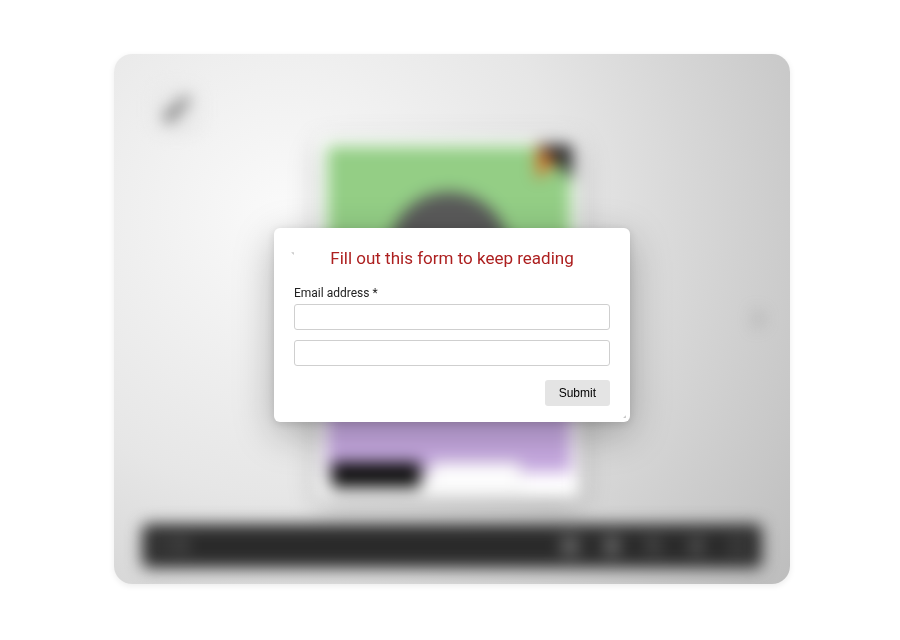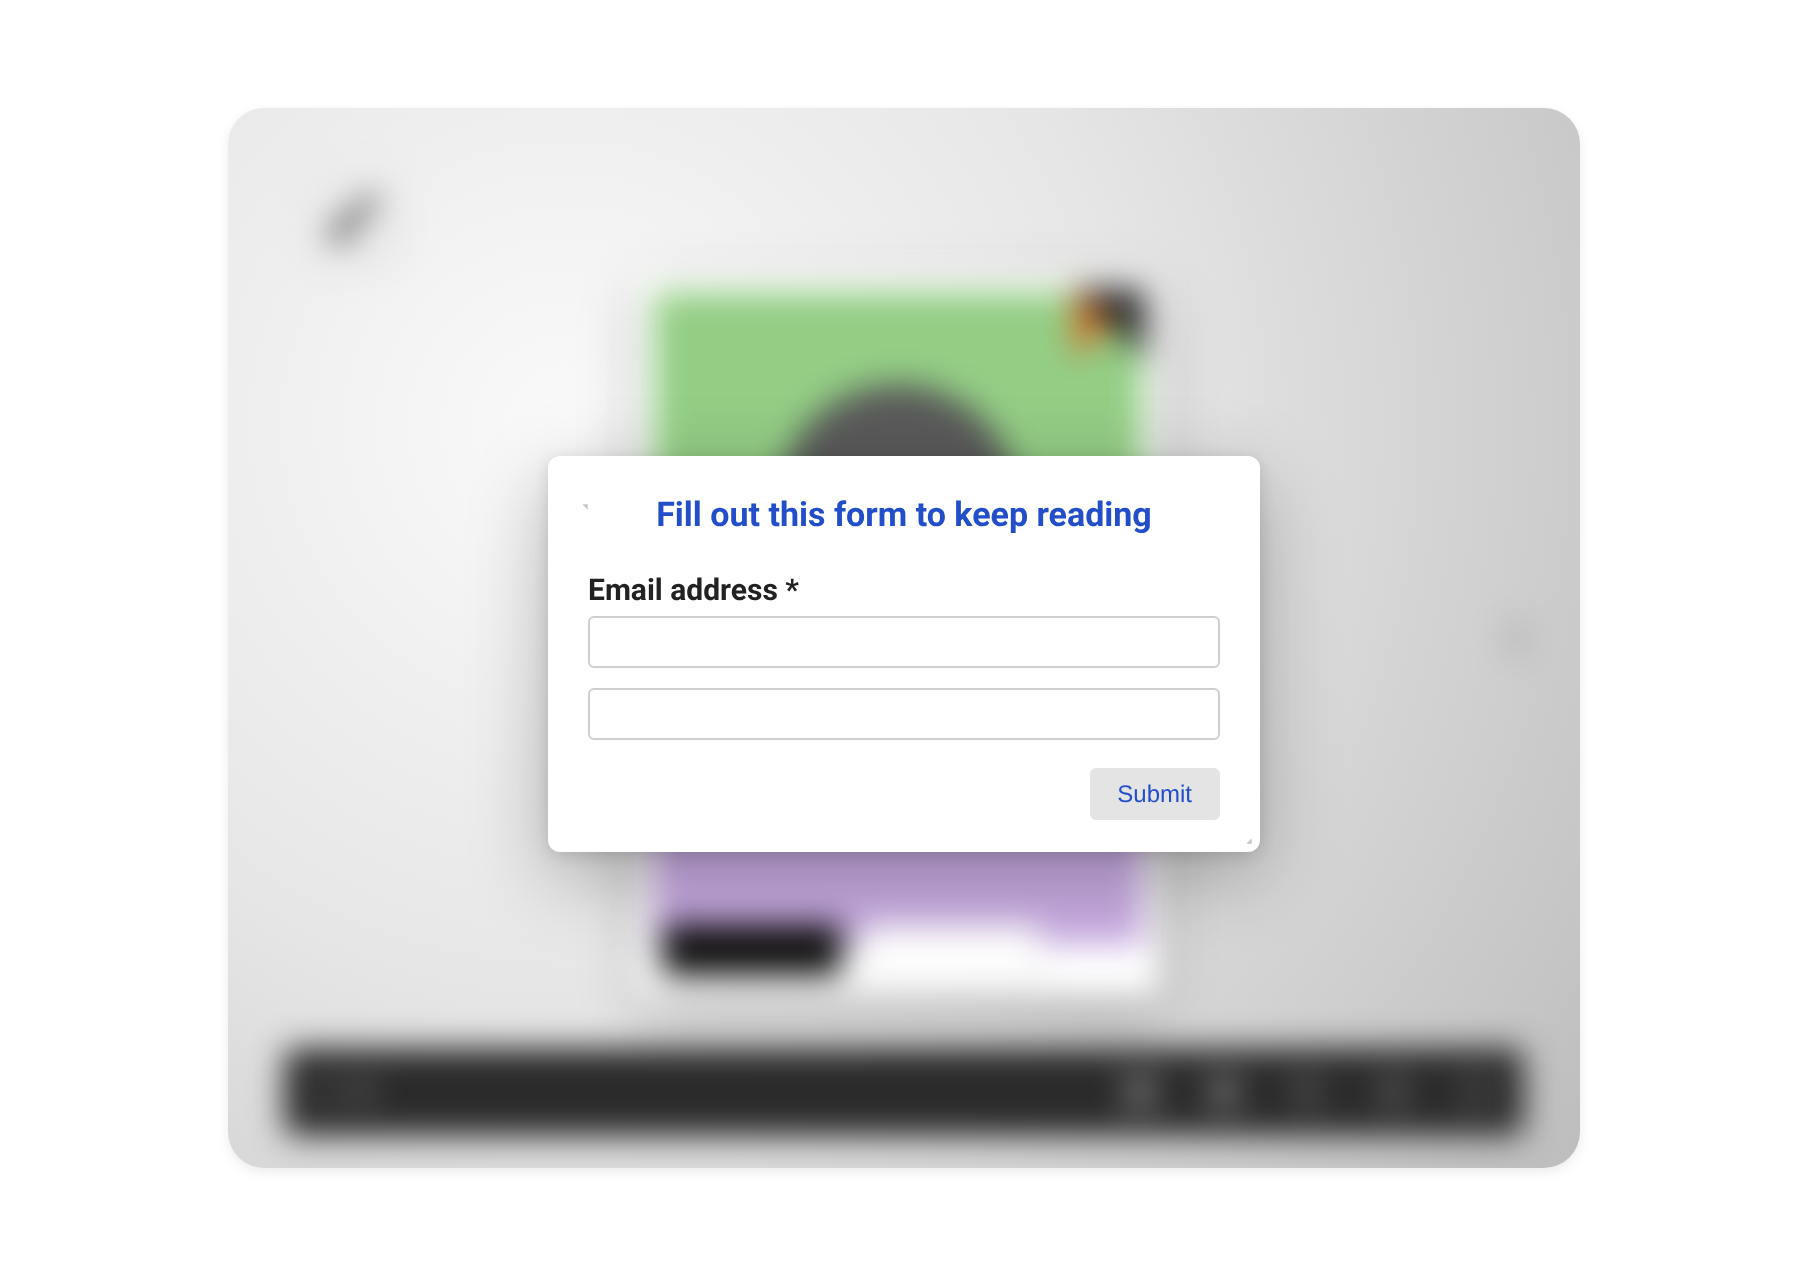--- a/index.html
+++ b/index.html
@@ -110,49 +110,49 @@
     left: 50%; top: 174px;
     transform: translateX(-50%);
     width: 356px;
     background: #fff;
     border-radius: 6px;
     box-shadow: 0 12px 40px rgba(0,0,0,.28), 0 2px 8px rgba(0,0,0,.12);
     padding: 20px 20px 16px 20px;
   }
   .modal h2 {
     font-size: 17px;
-    font-weight: 700;
+    font-weight: 400;
     text-align: center;
-    color: #1d4ed8;
+    color: #b91c1c;
     margin-bottom: 18px;
   }
   .field { margin-bottom: 10px; }
   .field label {
     display:block;
-    font-size: 15px;
+    font-size: 12px;
     color: #222;
     margin-bottom: 4px;
-    font-weight: 700;
+    font-weight: 400;
   }
   .field input {
     width: 100%;
     height: 26px;
     border: 1px solid #cfcfcf;
     border-radius: 3px;
     padding: 0 8px;
     font-size: 12px;
     background: #fff;
   }
   .modal-footer {
     display:flex; justify-content:flex-end;
     margin-top: 14px;
   }
   .submit-btn {
     background: #e4e4e4;
-    color: #1d4ed8;
+    color: #000000;
     border: none;
     font-size: 12px;
     padding: 6px 14px;
     border-radius: 3px;
     cursor: pointer;
   }
   .resize-dot {
     position:absolute; width:4px; height:4px; background:transparent;
   }
   .resize-dot::after {

